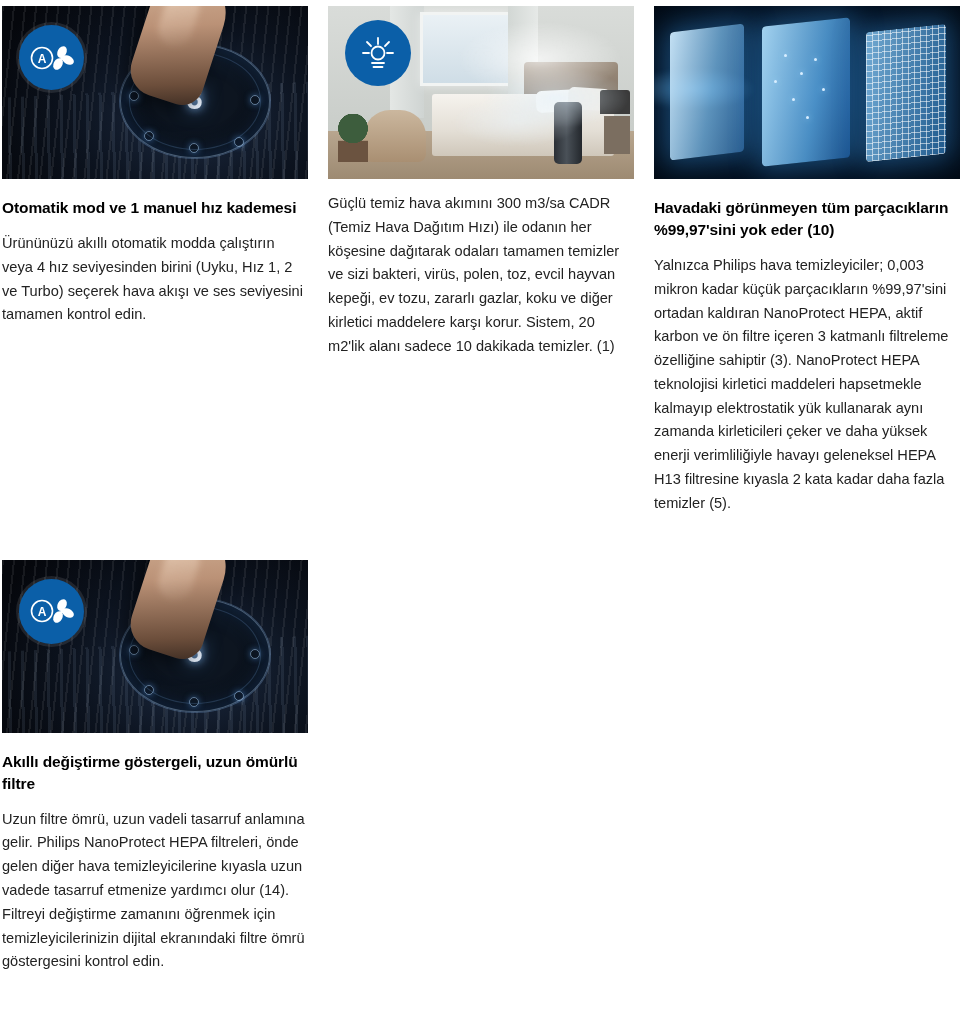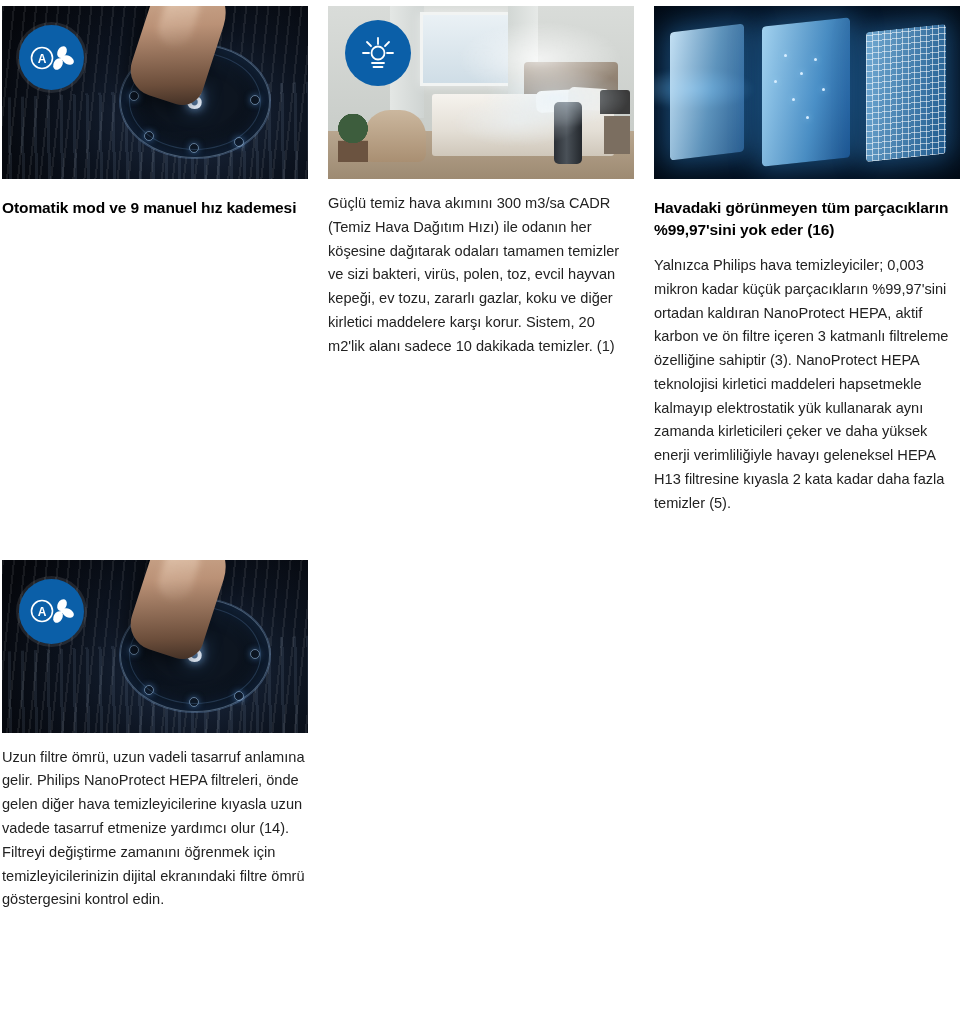--- a/index.html
+++ b/index.html
@@ -302,21 +302,22 @@
               <g fill="#ffffff">
                 <ellipse cx="32" cy="9" rx="4.4" ry="6.2" transform="rotate(28 32 9)"></ellipse>
                 <ellipse cx="38" cy="17" rx="6.2" ry="4.2" transform="rotate(28 38 17)"></ellipse>
                 <ellipse cx="28" cy="21" rx="4.4" ry="6.2" transform="rotate(28 28 21)"></ellipse>
                 <circle cx="32.5" cy="15" r="2.3"></circle>
               </g>
             </svg>
           </div>
         </div>
       </div>
-      <h3 class="card-title">Otomatik mod ve 9 manuel hız kademesi</h3>
+      <h3 class="card-title">Otomatik mod ve 1 manuel hız kademesi</h3>
+      <p class="card-body">Ürününüzü akıllı otomatik modda çalıştırın veya 4 hız seviyesinden birini (Uyku, Hız 1, 2 ve Turbo) seçerek hava akışı ve ses seviyesini tamamen kontrol edin.</p>
     </div>
 
     <div class="card">
       <div class="card-figure">
         <div class="bedroom">
           <div class="br-wall"></div>
           <div class="br-floor"></div>
           <div class="br-curtain-l"></div>
           <div class="br-window"></div>
           <div class="br-curtain-r"></div>
@@ -360,21 +361,21 @@
           <div class="f-sheet f3"></div>
           <div class="f-dot" style="left:130px; top:48px;"></div>
           <div class="f-dot" style="left:146px; top:66px;"></div>
           <div class="f-dot" style="left:160px; top:52px;"></div>
           <div class="f-dot" style="left:138px; top:92px;"></div>
           <div class="f-dot" style="left:168px; top:82px;"></div>
           <div class="f-dot" style="left:152px; top:110px;"></div>
           <div class="f-dot" style="left:120px; top:74px;"></div>
         </div>
       </div>
-      <h3 class="card-title">Havadaki görünmeyen tüm parçacıkların %99,97'sini yok eder (16)</h3>
+      <h3 class="card-title">Havadaki görünmeyen tüm parçacıkların %99,97'sini yok eder (10)</h3>
       <p class="card-body">Yalnızca Philips hava temizleyiciler; 0,003 mikron kadar küçük parçacıkların %99,97'sini ortadan kaldıran NanoProtect HEPA, aktif karbon ve ön filtre içeren 3 katmanlı filtreleme özelliğine sahiptir (3). NanoProtect HEPA teknolojisi kirletici maddeleri hapsetmekle kalmayıp elektrostatik yük kullanarak aynı zamanda kirleticileri çeker ve daha yüksek enerji verimliliğiyle havayı geleneksel HEPA H13 filtresine kıyasla 2 kata kadar daha fazla temizler (5).</p>
     </div>
   </div>
 
   <div class="grid row-2">
 
     <div class="card">
       <div class="card-figure">
         <div class="panel">
           <div class="louvers"></div>
@@ -396,19 +397,20 @@
               <g fill="#ffffff">
                 <ellipse cx="32" cy="9" rx="4.4" ry="6.2" transform="rotate(28 32 9)"></ellipse>
                 <ellipse cx="38" cy="17" rx="6.2" ry="4.2" transform="rotate(28 38 17)"></ellipse>
                 <ellipse cx="28" cy="21" rx="4.4" ry="6.2" transform="rotate(28 28 21)"></ellipse>
                 <circle cx="32.5" cy="15" r="2.3"></circle>
               </g>
             </svg>
           </div>
         </div>
       </div>
+      <h3 class="card-title">Akıllı değiştirme göstergeli, uzun ömürlü filtre</h3>
       <p class="card-body">Uzun filtre ömrü, uzun vadeli tasarruf anlamına gelir. Philips NanoProtect HEPA filtreleri, önde gelen diğer hava temizleyicilerine kıyasla uzun vadede tasarruf etmenize yardımcı olur (14). Filtreyi değiştirme zamanını öğrenmek için temizleyicilerinizin dijital ekranındaki filtre ömrü göstergesini kontrol edin.</p>
     </div>
     <div class="spacer-cell"></div>
     <div class="spacer-cell"></div>
   </div>
 
 </div>
 
 </body></html>

